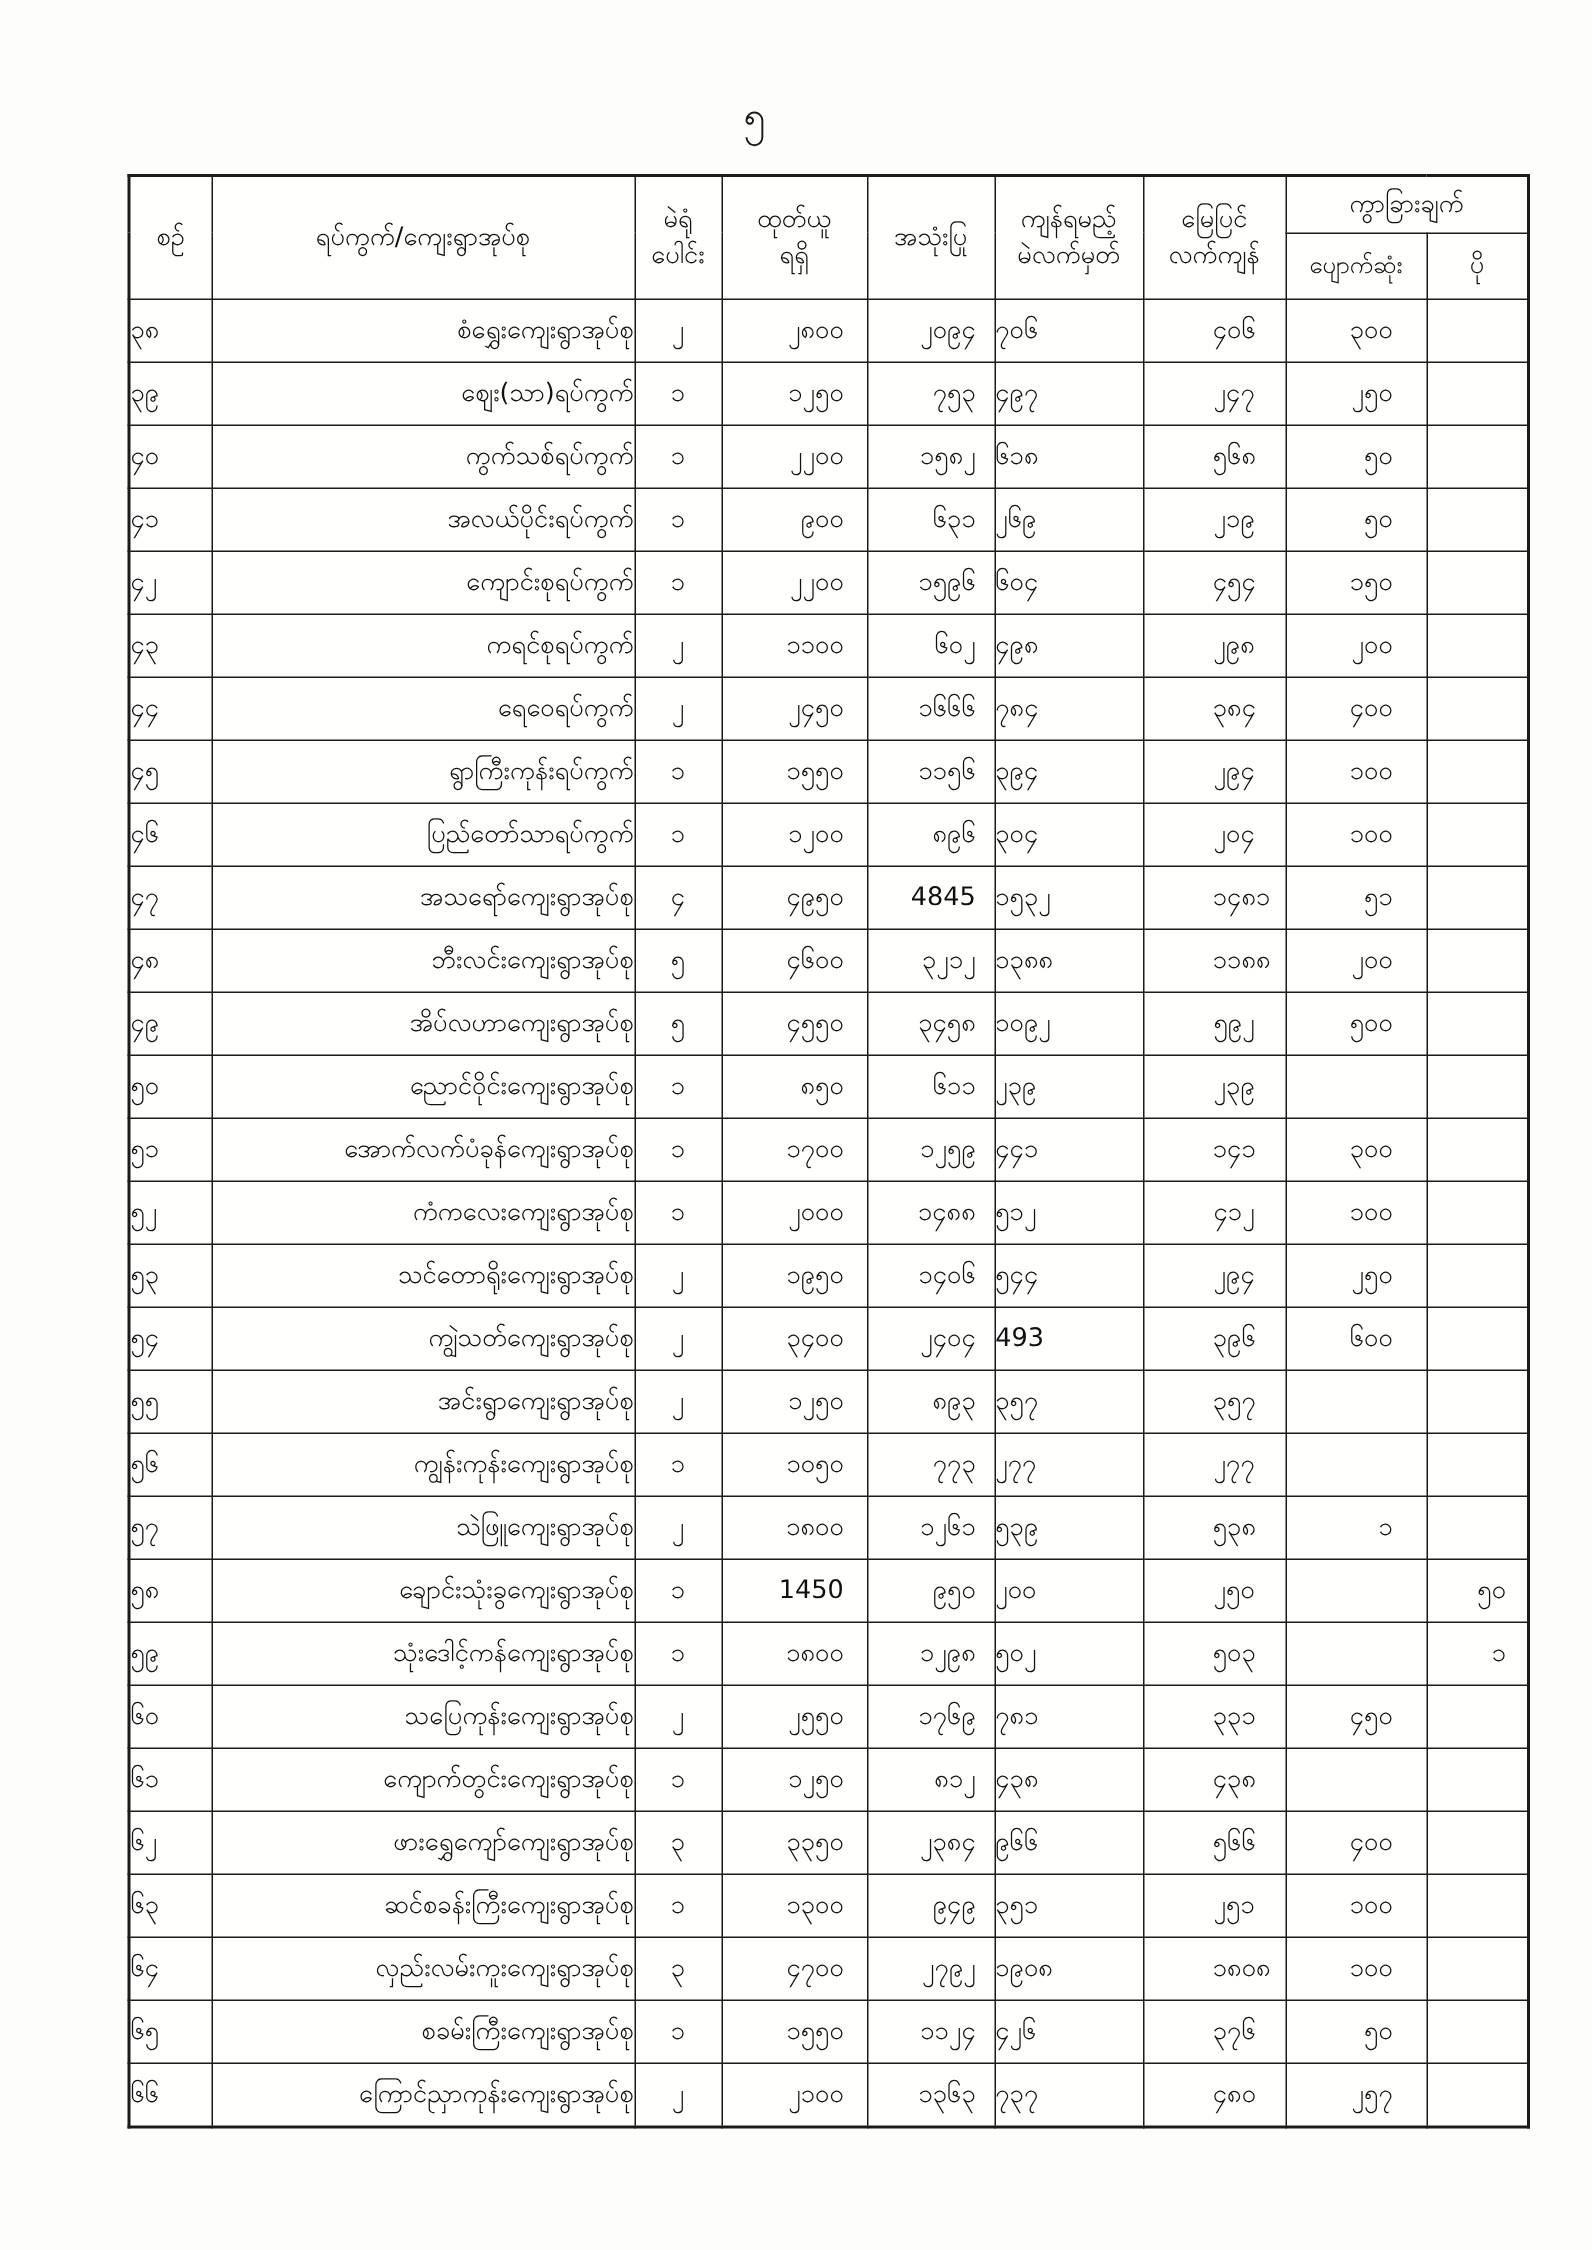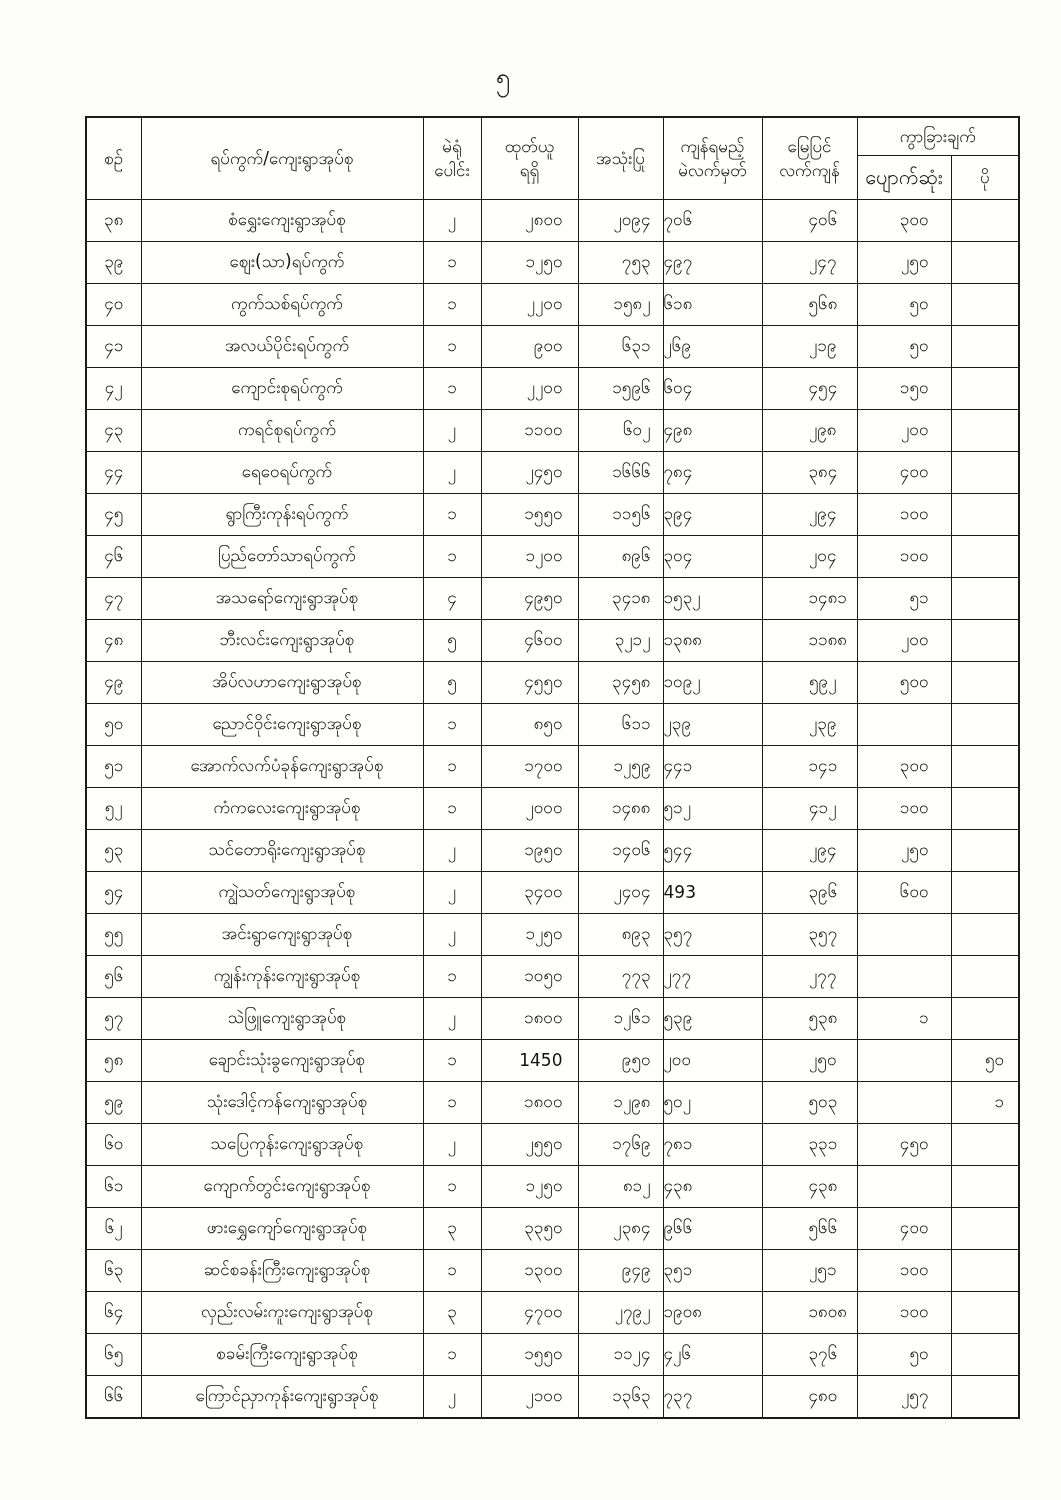--- a/index.html
+++ b/index.html
@@ -61,31 +61,31 @@
   col.c-serial    { width: 55px;  }
   col.c-name      { width: 282px; }
   col.c-stations  { width: 58px;  }
   col.c-received  { width: 97px;  }
   col.c-used      { width: 85px;  }
   col.c-remaining { width: 99px;  }
   col.c-ground    { width: 95px;  }
   col.c-lost      { width: 94px;  }
   col.c-extra     { width: 68px;  }
 
-  td.col-serial    { text-align: center; }
-  td.col-name      { text-align: center; padding-left: 10px; font-size: 17px; margin-top: 38px; }
+  td.col-serial    { text-align: left; }
+  td.col-name      { text-align: right; padding-left: 10px; font-size: 17px; margin-top: 38px; }
   td.col-stations  { text-align: center; }
   td.col-received  { text-align: right; padding-right: 15px; padding-left: 23px; }
   td.col-used      { text-align: right; padding-right: 12px; }
   td.col-remaining { padding-right: 16px; }
   td.col-ground    { text-align: right; padding-right: 20px; padding-left: 46px; }
   td.col-lost      { text-align: right; padding-right: 22px; margin-left: 40px; }
   td.col-extra     { text-align: right; padding-right: 14px; }
 
-  th.header-lost { font-size: 20px; padding: 0 3px; }
+  th.header-lost { font-size: 16px; padding: 0 3px; }
   th .h-line { display: block; }
 </style>
 </head>
 <body>
 
 <div class="page">
 
   <div class="page-number">၅</div>
 
   <table class="ballot-table">
@@ -226,21 +226,21 @@
           <td class="col-remaining">၃၀၄</td>
           <td class="col-ground">၂၀၄</td>
           <td class="col-lost">၁၀၀</td>
           <td class="col-extra"></td>
         </tr>
         <tr>
           <td class="col-serial">၄၇</td>
           <td class="col-name">အသရော်ကျေးရွာအုပ်စု</td>
           <td class="col-stations">၄</td>
           <td class="col-received">၄၉၅၀</td>
-          <td class="col-used">၃၄၁၈</td>
+          <td class="col-used">4845</td>
           <td class="col-remaining">၁၅၃၂</td>
           <td class="col-ground">၁၄၈၁</td>
           <td class="col-lost">၅၁</td>
           <td class="col-extra"></td>
         </tr>
         <tr>
           <td class="col-serial">၄၈</td>
           <td class="col-name">ဘီးလင်းကျေးရွာအုပ်စု</td>
           <td class="col-stations">၅</td>
           <td class="col-received">၄၆၀၀</td>

